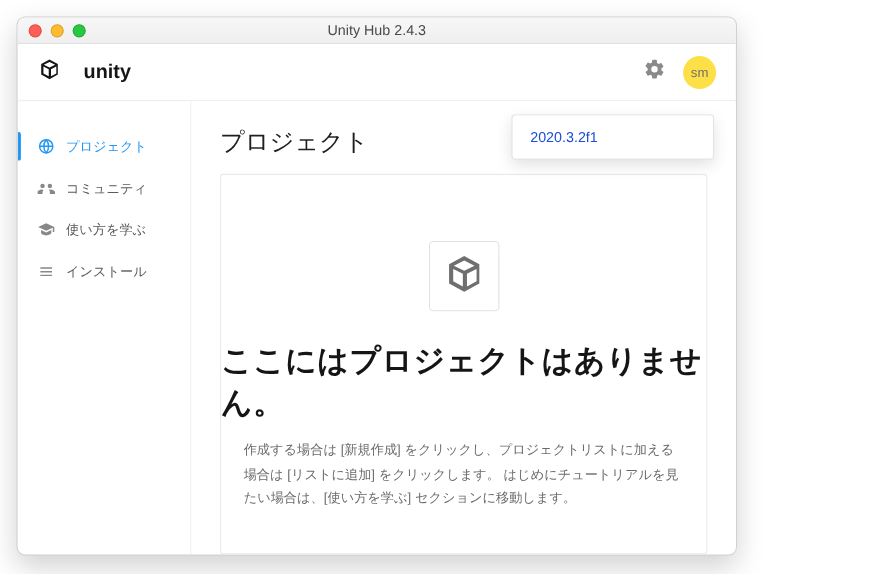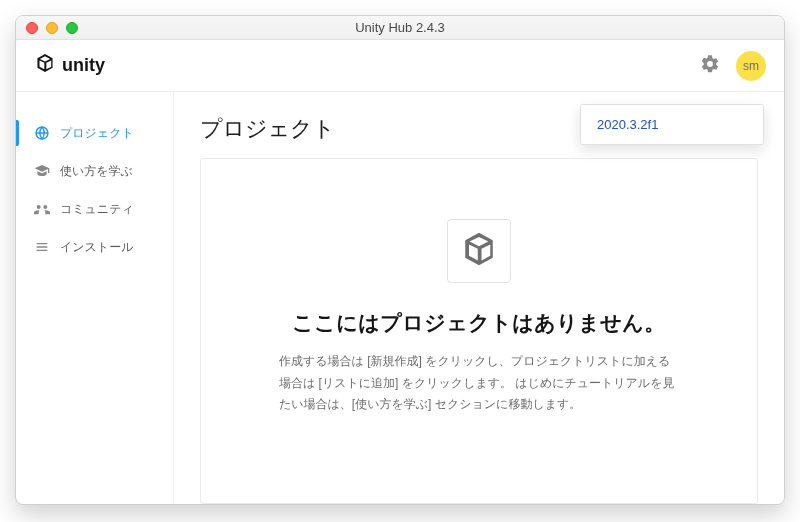--- a/index.html
+++ b/index.html
@@ -7,21 +7,21 @@
     margin: 0;
     padding: 0;
     font-family: -apple-system, "Helvetica Neue", Arial, "Hiragino Kaku Gothic ProN", "Hiragino Sans", Meiryo, sans-serif;
     background: #fff;
     width: 800px;
     height: 522px;
     overflow: hidden;
   }
   .window {
     position: relative;
-    width: 770px;
+    width: 655px;
     height: 490px;
     margin: 15px;
     border: 1px solid #d0d0d0;
     border-radius: 8px;
     background: #fff;
     box-shadow: 0 10px 25px rgba(0,0,0,0.18);
     overflow: hidden;
     display: flex;
     flex-direction: column;
   }
@@ -54,21 +54,21 @@
   .top-toolbar {
     height: 52px;
     display: flex;
     align-items: center;
     padding: 0 18px;
     border-bottom: 1px solid #eee;
   }
   .unity-logo {
     display: flex;
     align-items: center;
-    gap: 6px;
+    gap: 20px;
     font-weight: 700;
     font-size: 18px;
     color: #161616;
   }
   .unity-logo svg { width: 22px; height: 22px; }
   .spacer { flex: 1; }
   .gear-btn {
     width: 24px; height: 24px;
     color: #8a8a8a;
     display: flex; align-items: center; justify-content: center;
@@ -150,21 +150,21 @@
   .cube-tile {
     width: 64px; height: 64px;
     border: 1px solid #e2e2e2;
     border-radius: 4px;
     display: flex; align-items: center; justify-content: center;
     color: #6f6f6f;
   }
   .cube-tile svg { width: 40px; height: 40px; }
   .empty-title {
     margin-top: 26px;
-    font-size: 21px;
+    font-size: 28px;
     font-weight: 700;
     color: #151515;
     letter-spacing: 0.5px;
   }
   .empty-desc {
     margin-top: 14px;
     font-size: 12px;
     line-height: 1.8;
     color: #6b6b6b;
     max-width: 400px;
@@ -236,32 +236,32 @@
           <svg viewBox="0 0 24 24" fill="none" stroke="currentColor" stroke-width="2">
               <circle cx="12" cy="12" r="9"></circle>
               <path d="M3 12h18M12 3a14 14 0 0 1 0 18M12 3a14 14 0 0 0 0 18"></path>
             </svg>
         </span>
         <span>プロジェクト</span>
       </div>
       <div class="side-item">
         <span class="icon">
           <svg viewBox="0 0 24 24" fill="currentColor">
+              <path d="M7 12a3 3 0 1 0-3-3 3 3 0 0 0 3 3zm10 0a3 3 0 1 0-3-3 3 3 0 0 0 3 3zM7 14c-2.3 0-7 1.2-7 3.5V20h7v-2.5c0-1 .4-1.9 1.2-2.7A11.8 11.8 0 0 0 7 14zm10 0c-.4 0-.9 0-1.4.1a4.8 4.8 0 0 1 1.4 2.4V20h7v-2.5C24 15.2 19.3 14 17 14z"></path>
+            </svg>
+        </span>
+        <span>コミュニティ</span>
+      </div>
+      <div class="side-item">
+        <span class="icon">
+          <svg viewBox="0 0 24 24" fill="currentColor">
               <path d="M12 3 1 8l11 5 9-4.1V15h2V8L12 3zM5 12.2V16c0 2 3.1 3.5 7 3.5s7-1.5 7-3.5v-3.8l-7 3.2-7-3.2z"></path>
             </svg>
         </span>
         <span>使い方を学ぶ</span>
-      </div>
-      <div class="side-item">
-        <span class="icon">
-          <svg viewBox="0 0 24 24" fill="currentColor">
-              <path d="M7 12a3 3 0 1 0-3-3 3 3 0 0 0 3 3zm10 0a3 3 0 1 0-3-3 3 3 0 0 0 3 3zM7 14c-2.3 0-7 1.2-7 3.5V20h7v-2.5c0-1 .4-1.9 1.2-2.7A11.8 11.8 0 0 0 7 14zm10 0c-.4 0-.9 0-1.4.1a4.8 4.8 0 0 1 1.4 2.4V20h7v-2.5C24 15.2 19.3 14 17 14z"></path>
-            </svg>
-        </span>
-        <span>コミュニティ</span>
       </div>
       <div class="side-item">
         <span class="icon">
           <svg viewBox="0 0 24 24" fill="currentColor">
               <path d="M4 6h16v2H4zM4 11h16v2H4zM4 16h16v2H4z"></path>
             </svg>
         </span>
         <span>インストール</span>
       </div>
     </div>

